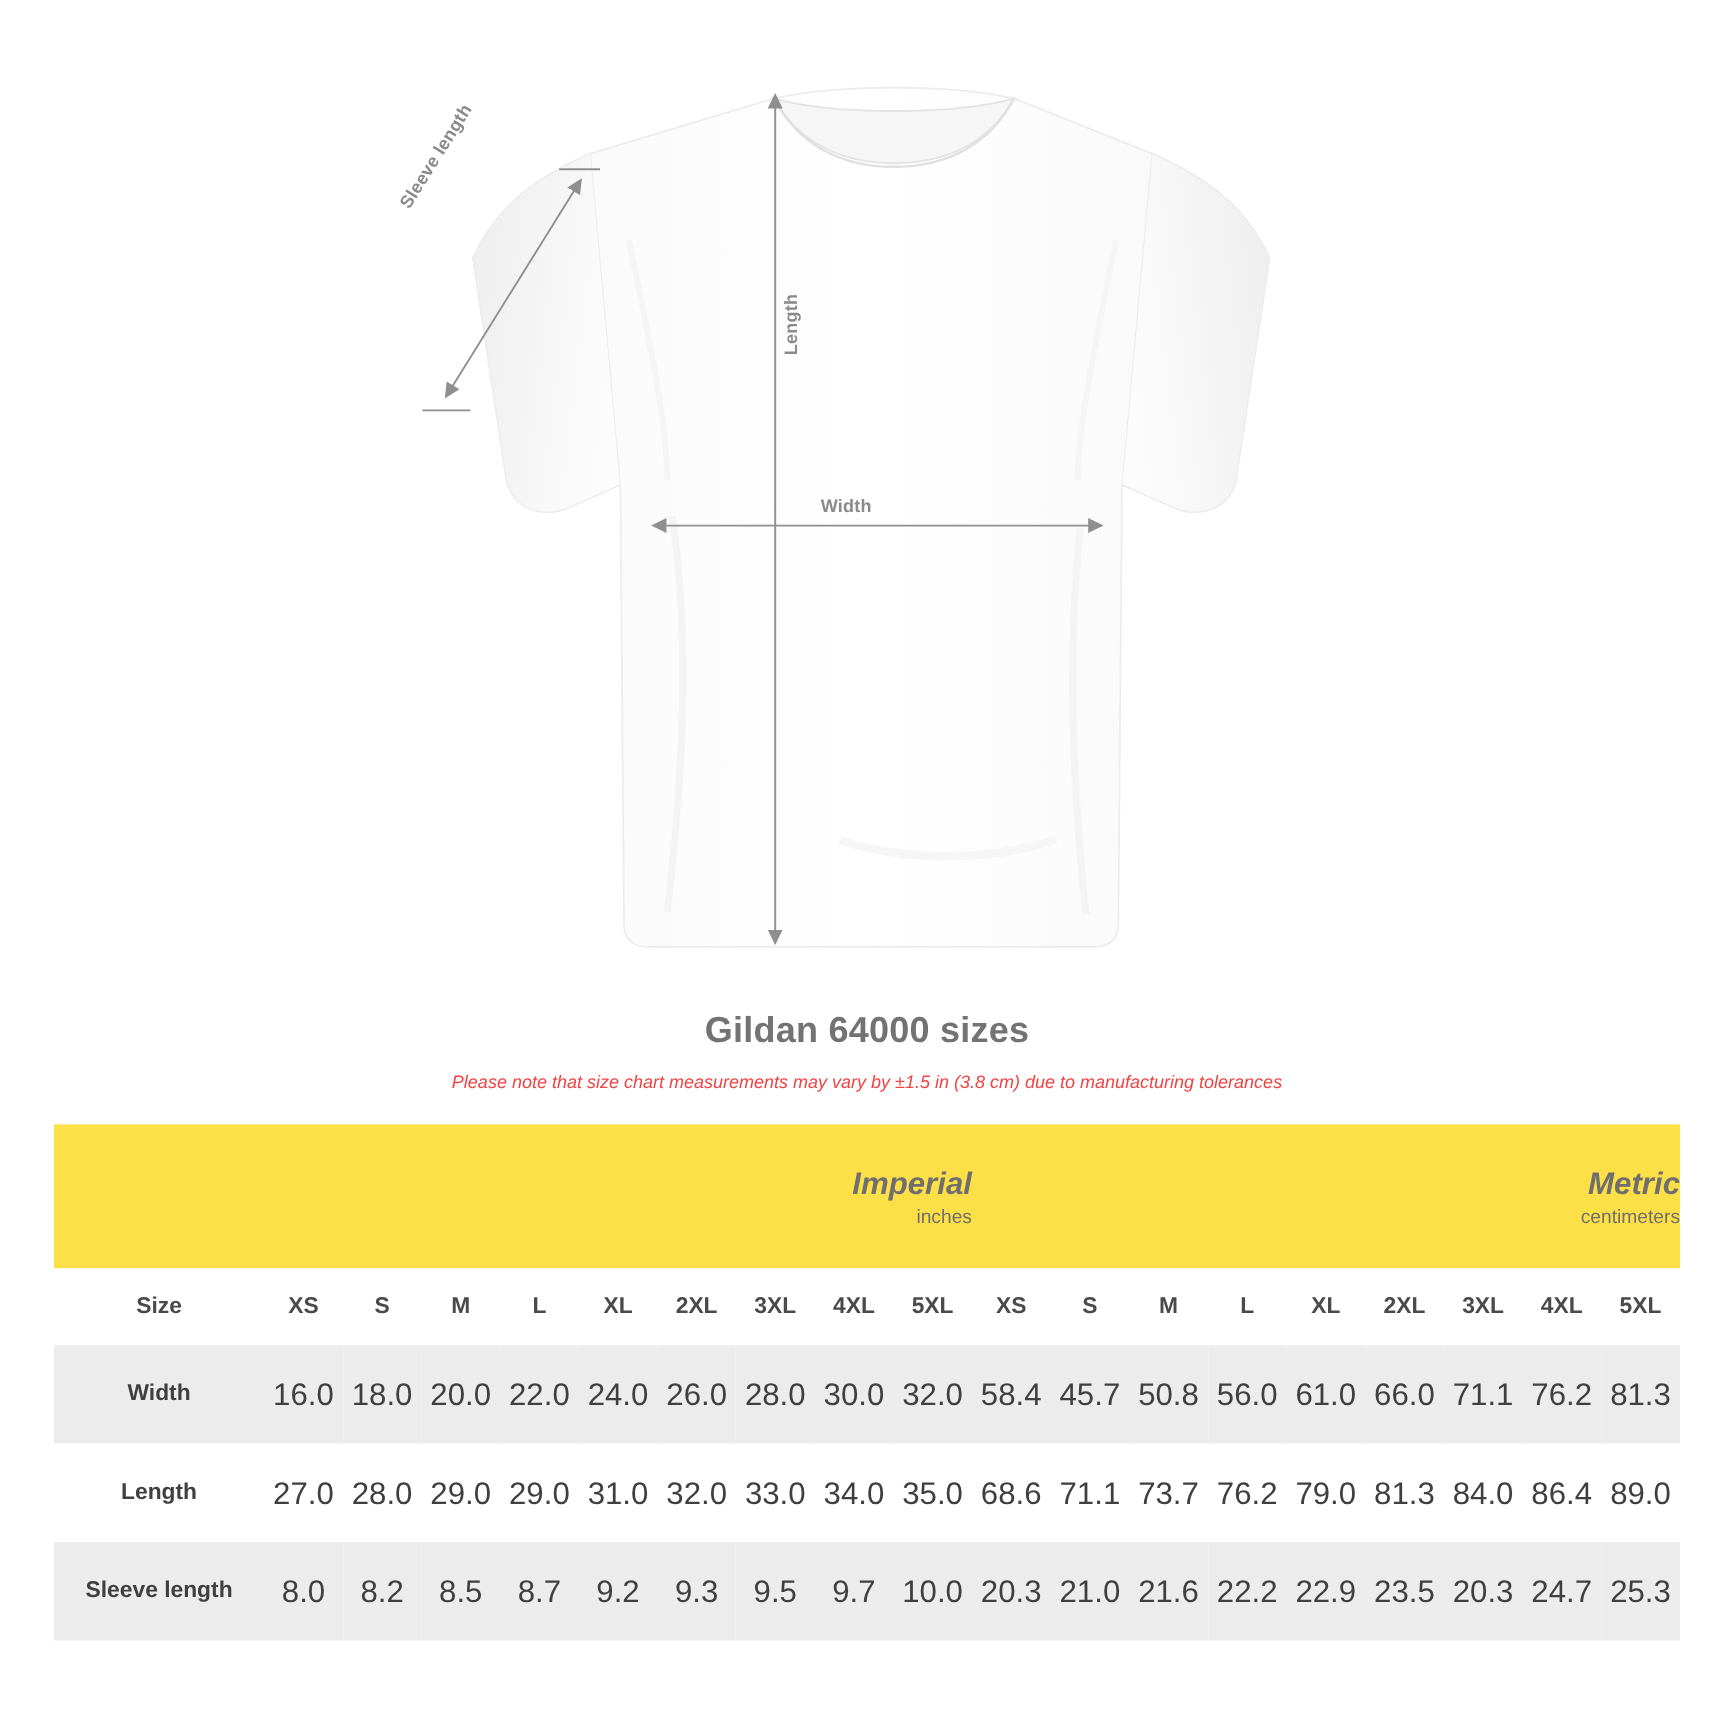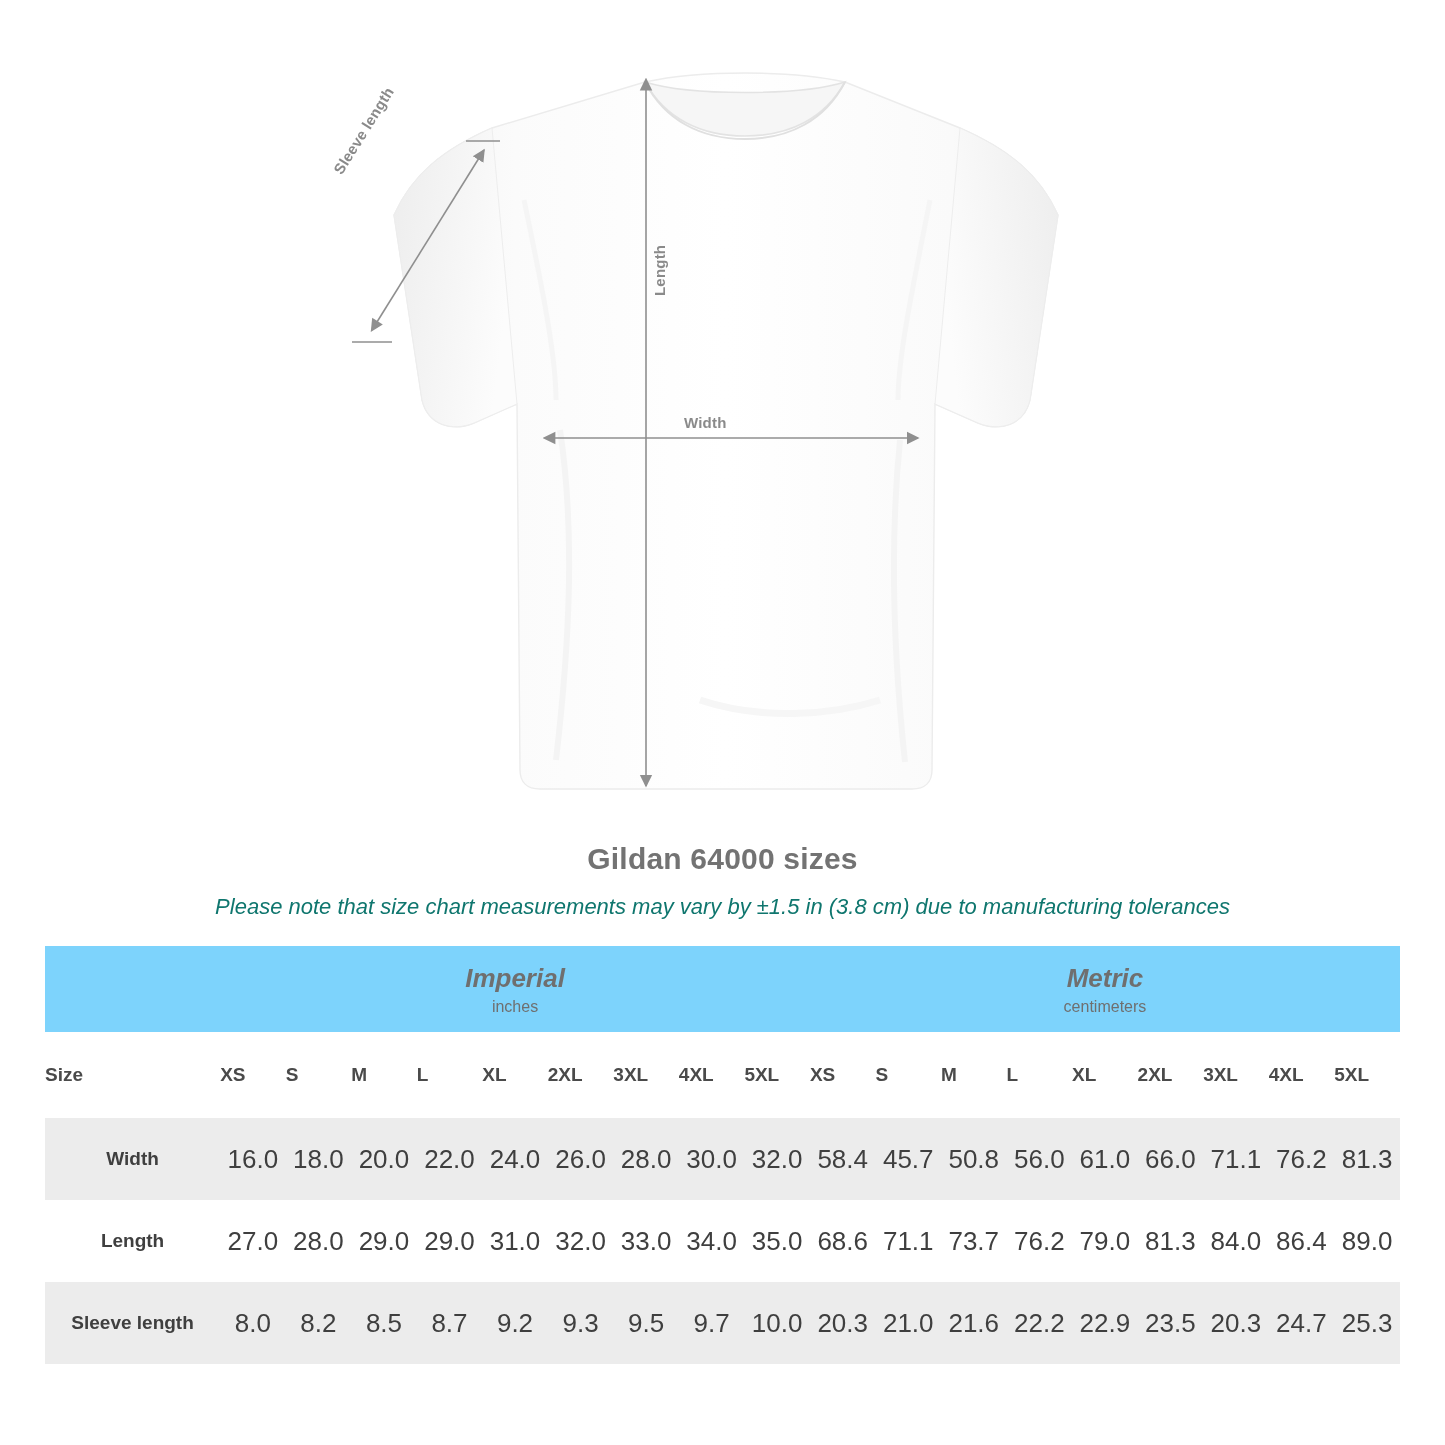--- a/index.html
+++ b/index.html
@@ -66,62 +66,63 @@
     margin-top: 12px;
   }
   .chart-title {
     font-size: 30px;
     font-weight: bold;
     color: #737373;
     margin: 0;
     letter-spacing: 0.2px;
   }
   .chart-note {
-    font-size: 22px;
+    font-size: 15px;
     font-style: italic;
-    color: #0f766e;
+    color: #ef4444;
     margin: 18px 0 0 0;
   }
 
   
   .table-wrap {
     margin: 26px 45px 0 45px;
   }
   table.size-table {
     border-collapse: collapse;
     width: 1355px;
     table-layout: fixed;
   }
   table.size-table td, table.size-table th {
     padding: 0;
     margin: 0;
     border: none;
   }
 
   .unit-header td {
-    height: 86px;
-    background: #7dd3fc;
-    text-align: center;
+    height: 120px;
+    background: #fde047;
+    text-align: right;
     vertical-align: middle;
   }
   .unit-name {
     font-size: 26px;
     font-style: italic;
     font-weight: bold;
     color: #6f6f6f;
     line-height: 1.25;
   }
   .unit-sub {
     font-size: 16px;
     color: #6f6f6f;
     padding-top: 4px;
   }
 
   .row-head td {
-    height: 86px;
+    height: 64px;
+    text-align: center;
     vertical-align: middle;
     font-size: 19px;
     font-weight: bold;
     color: #4a4a4a;
     background: #ffffff;
   }
   .row-head td.rowlabel {
     font-size: 19px;
   }
 

